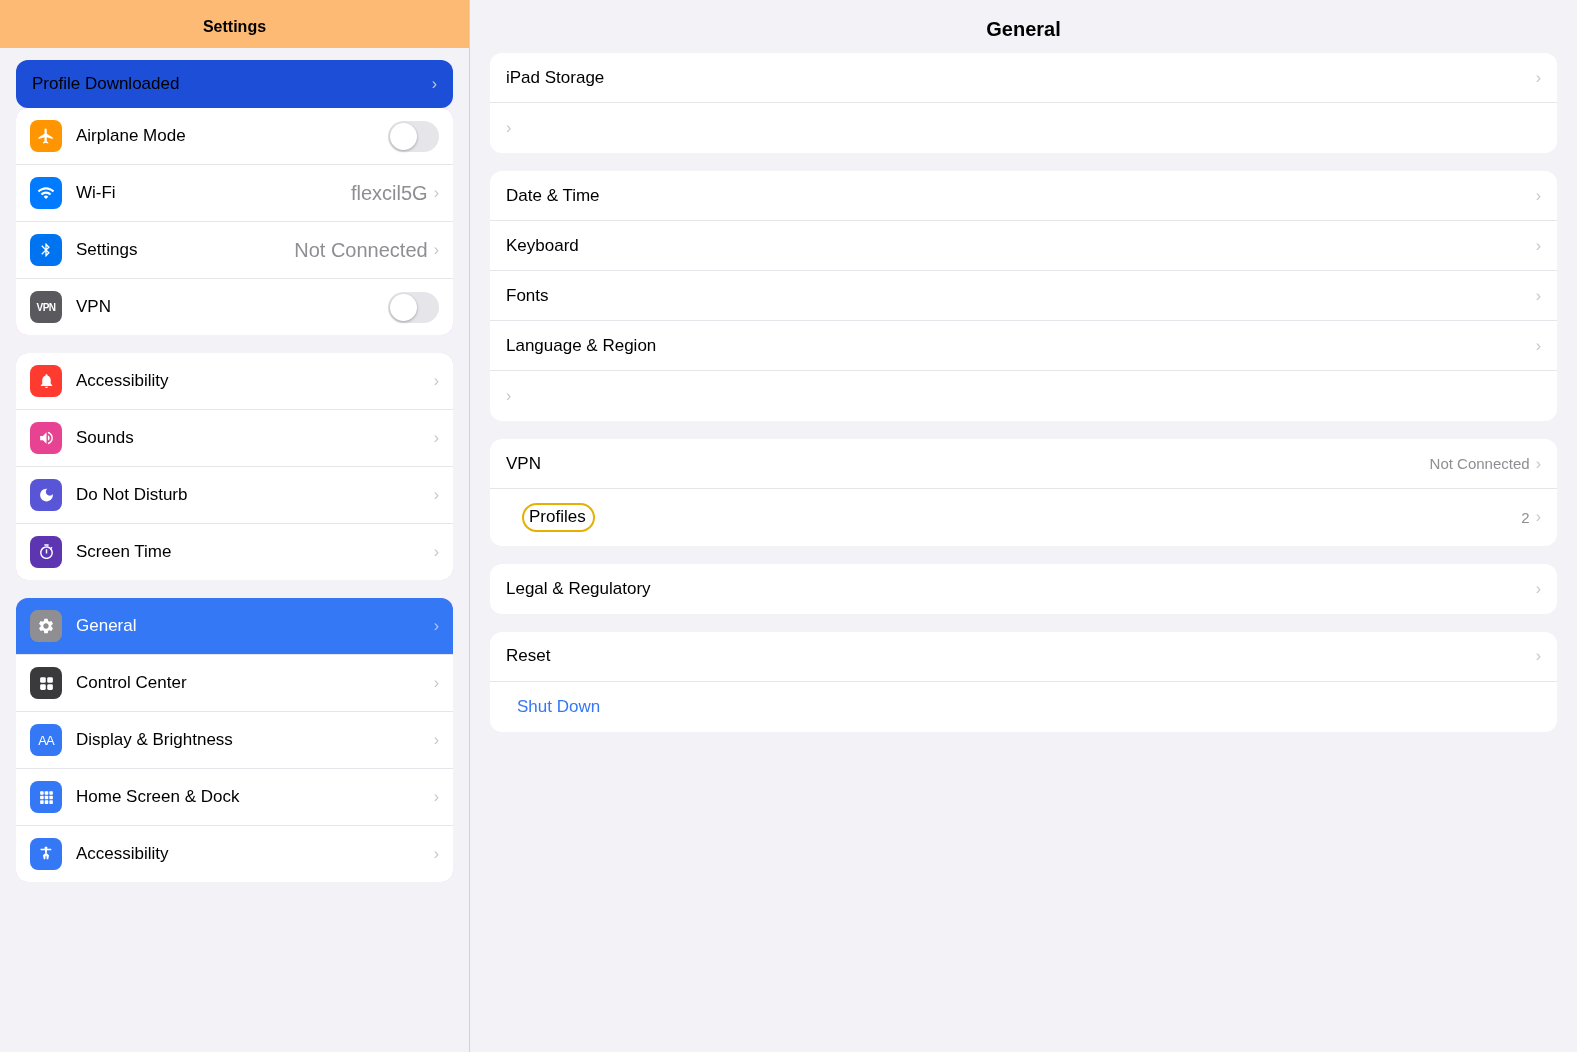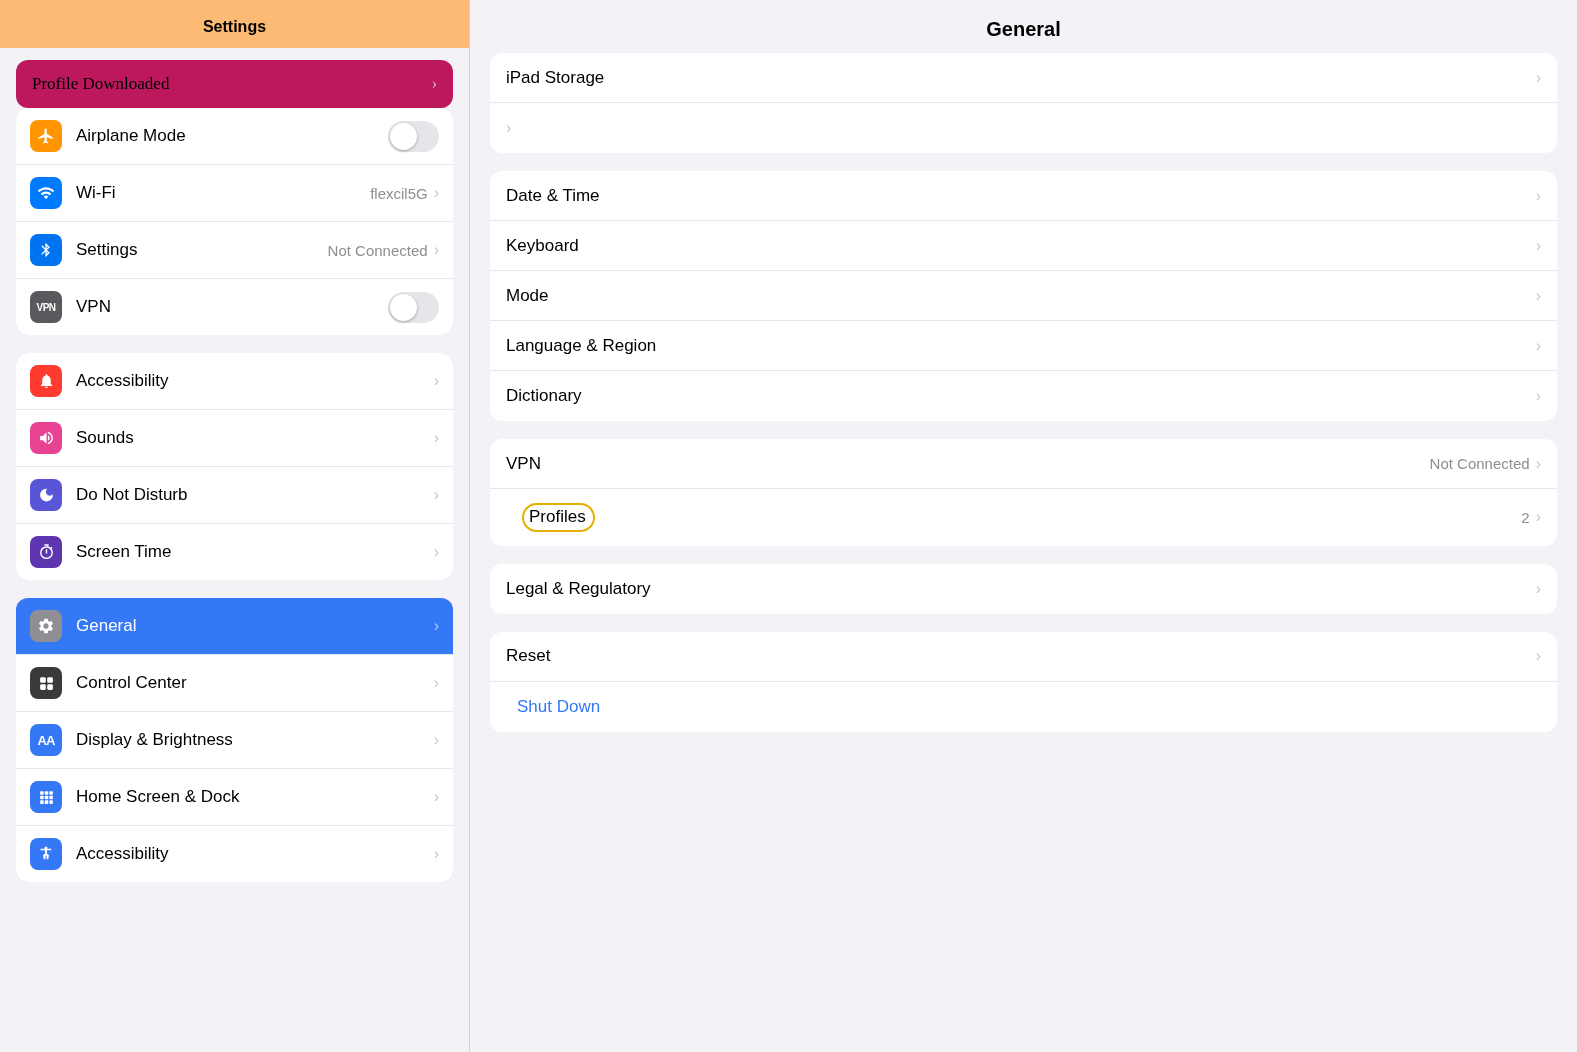--- a/index.html
+++ b/index.html
@@ -64,21 +64,21 @@
       flex-shrink: 0;
       font-size: 17px;
       color: #fff;
     }
     .item-label {
       flex: 1;
       font-size: 17px;
       color: #000;
     }
     .item-value {
-      font-size: 15px;
+      font-size: 20px;
       color: #8e8e93;
       margin-right: 6px;
     }
     .item-chevron {
       color: #c7c7cc;
       font-size: 16px;
     }
     .toggle {
       width: 51px;
       height: 31px;
@@ -97,25 +97,24 @@
       top: 2px;
       left: 2px;
       box-shadow: 0 1px 3px rgba(0,0,0,0.3);
     }
 
     
     .profile-row {
       display: flex;
       align-items: center;
       padding: 14px 16px;
-      background: #be185d;
+      background: #1d4ed8;
       border-radius: 12px;
       margin: 12px 16px 0 16px;
       cursor: pointer;
-      font-family: Liberation Serif, serif;
     }
     .profile-label {
       flex: 1;
       font-size: 17px;
       color: #000;
     }
 
     
     .main-panel {
       flex: 1;
@@ -288,21 +287,21 @@
             <rect x="13" y="3" width="8" height="8" rx="2"></rect>
             <rect x="3" y="13" width="8" height="8" rx="2"></rect>
             <rect x="13" y="13" width="8" height="8" rx="2"></rect>
           </svg>
       </div>
       <span class="item-label">Control Center</span>
       <span class="item-chevron">›</span>
     </div>
 
     <div class="sidebar-item">
-      <div class="item-icon icon-blue3" style="font-size:13px;font-weight:700;letter-spacing:-1px;background:#3478f6;">AA</div>
+      <div class="item-icon icon-blue3" style="font-size:13px;font-weight:400;letter-spacing:-1px;background:#3478f6;">AA</div>
       <span class="item-label">Display &amp; Brightness</span>
       <span class="item-chevron">›</span>
     </div>
 
     <div class="sidebar-item">
       <div class="item-icon icon-blue3">
         <svg width="17" height="17" viewBox="0 0 24 24" fill="white">
             <rect x="3" y="3" width="5" height="5" rx="1"></rect>
             <rect x="9.5" y="3" width="5" height="5" rx="1"></rect>
             <rect x="16" y="3" width="5" height="5" rx="1"></rect>
@@ -347,29 +346,28 @@
   <div class="main-section">
     <div class="main-item">
       <span class="main-item-label">Date &amp; Time</span>
       <span class="main-chevron">›</span>
     </div>
     <div class="main-item">
       <span class="main-item-label">Keyboard</span>
       <span class="main-chevron">›</span>
     </div>
     <div class="main-item">
-      <span class="main-item-label">Mode</span>
+      <span class="main-item-label">Fonts</span>
       <span class="main-chevron">›</span>
     </div>
     <div class="main-item">
       <span class="main-item-label">Language &amp; Region</span>
       <span class="main-chevron">›</span>
     </div>
     <div class="main-item">
-      <span class="main-item-label">Dictionary</span>
       <span class="main-chevron">›</span>
     </div>
   </div>
 
   <div class="main-section">
     <div class="main-item">
       <span class="main-item-label">VPN</span>
       <span class="main-item-value">Not Connected</span>
       <span class="main-chevron">›</span>
     </div>

